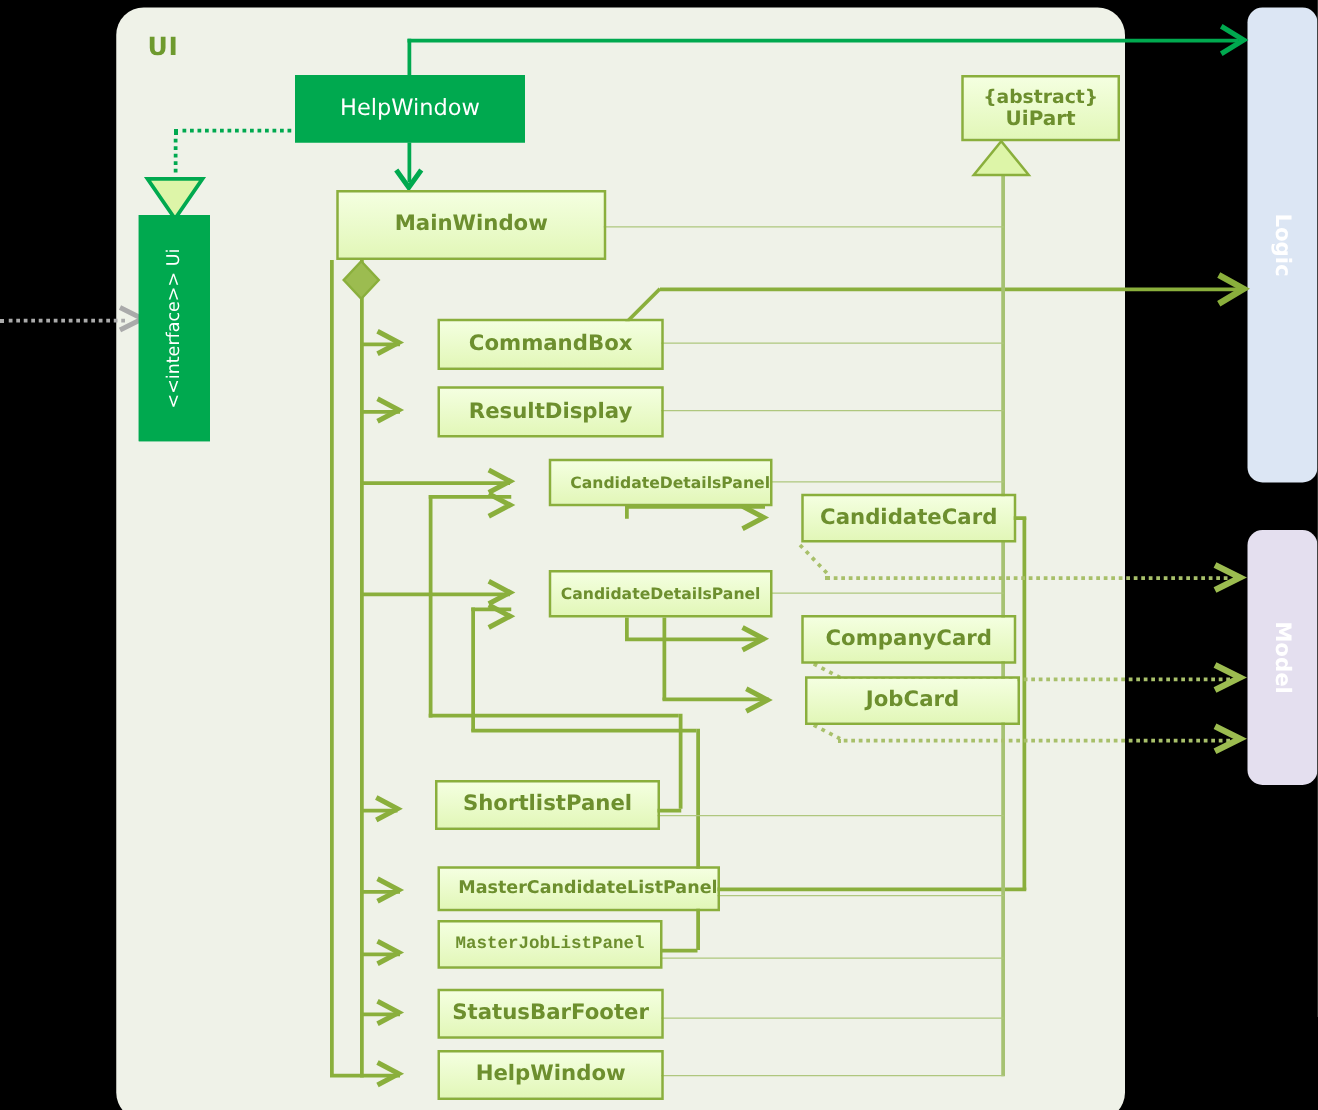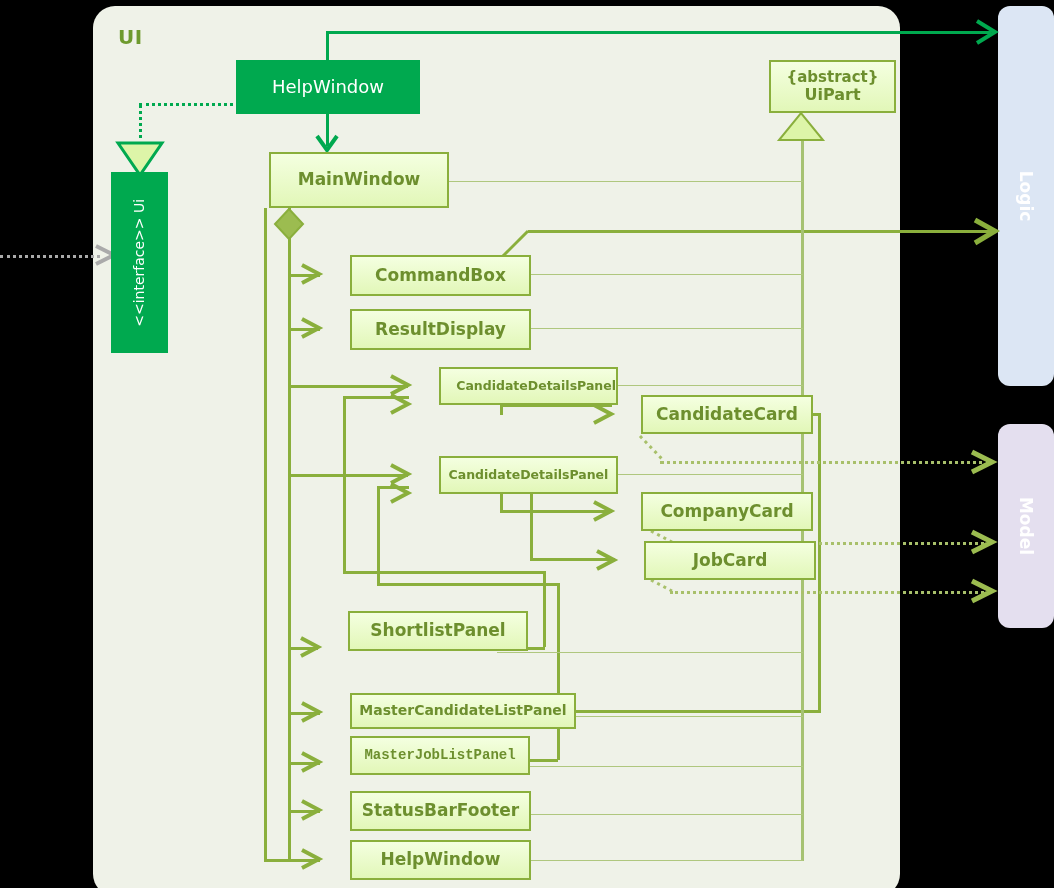--- a/index.html
+++ b/index.html
@@ -19,30 +19,30 @@
              white-space:nowrap;color:#FFFFFF;font-weight:bold;font-size:17px;}
 
   
   .box{position:absolute;box-sizing:border-box;display:flex;align-items:center;
        justify-content:center;text-align:center;line-height:1.12;}
   .box-light{background:linear-gradient(to bottom,#F4FFE0 0%,#E2F7B8 100%);
              border:2px solid #8AAF3C;color:#6D8F2E;font-weight:bold;margin-left:31px;}
   .box-dark{background:#00A94F;border:1px solid #00A94F;color:#FFFFFF;font-weight:normal;}
 
   .b-uimanager{left:236px;top:60px;width:184px;height:54px;font-size:18px;}
-  .b-mainwindow{left:238px;top:152px;width:180px;height:56px;font-size:17px;justify-content:center;}
+  .b-mainwindow{left:238px;top:152px;width:216px;height:56px;font-size:17px;justify-content:center;}
   .b-commandbox{left:319px;top:255px;width:181px;height:41px;font-size:17px;}
   .b-resultdisplay{left:319px;top:309px;width:181px;height:41px;font-size:17px;}
   .b-candidatedetails{left:408px;top:367px;width:179px;height:38px;font-size:12.5px;justify-content:flex-end;}
   .b-candidatecard{left:610px;top:395px;width:172px;height:39px;font-size:17px;}
   .b-companyjobdetails{left:408px;top:456px;width:179px;height:38px;font-size:12.5px;}
   .b-companycard{left:610px;top:492px;width:172px;height:39px;font-size:17px;}
   .b-jobcard{left:613px;top:541px;width:172px;height:39px;font-size:17px;}
-  .b-shortlist{left:317px;top:611px;width:180px;height:40px;font-size:17px;}
-  .b-mastercand{left:319px;top:693px;width:226px;height:36px;font-size:14px;}
+  .b-shortlist{left:317px;top:624px;width:180px;height:40px;font-size:17px;}
+  .b-mastercand{left:319px;top:693px;width:226px;height:36px;font-size:14px;justify-content:flex-end;}
   .b-masterjob{left:319px;top:736px;width:180px;height:39px;font-size:14px;font-family:Liberation Mono, monospace;}
   .b-statusbar{left:319px;top:791px;width:181px;height:40px;font-size:17px;}
   .b-helpwindow{left:319px;top:840px;width:181px;height:40px;font-size:17px;}
 
   .b-uipart{left:738px;top:60px;width:127px;height:53px;font-size:15px;
             flex-direction:column;justify-content:center;}
   .b-uipart .l1{font-size:15px;}
   .b-uipart .l2{font-size:16px;}
 
   

